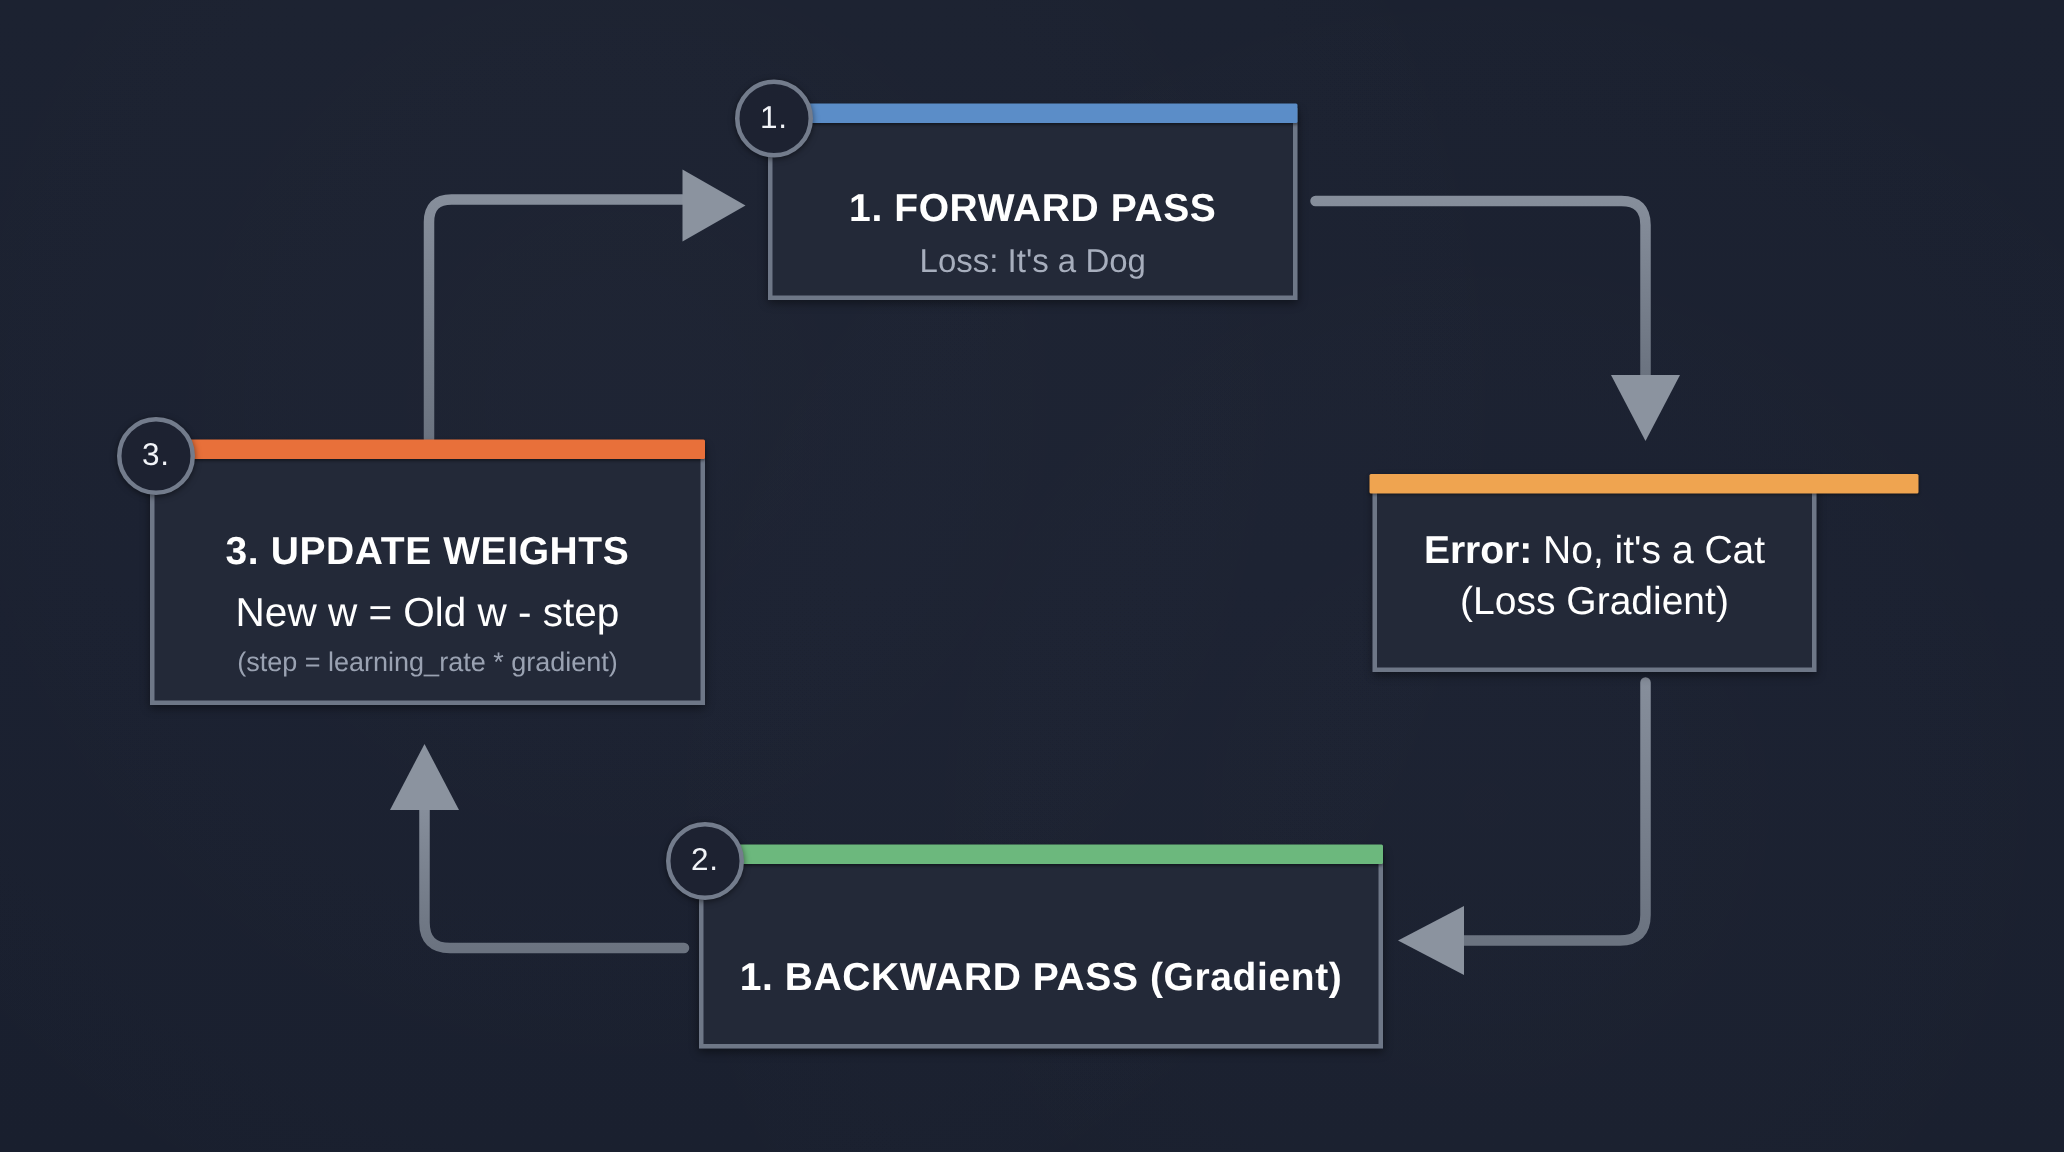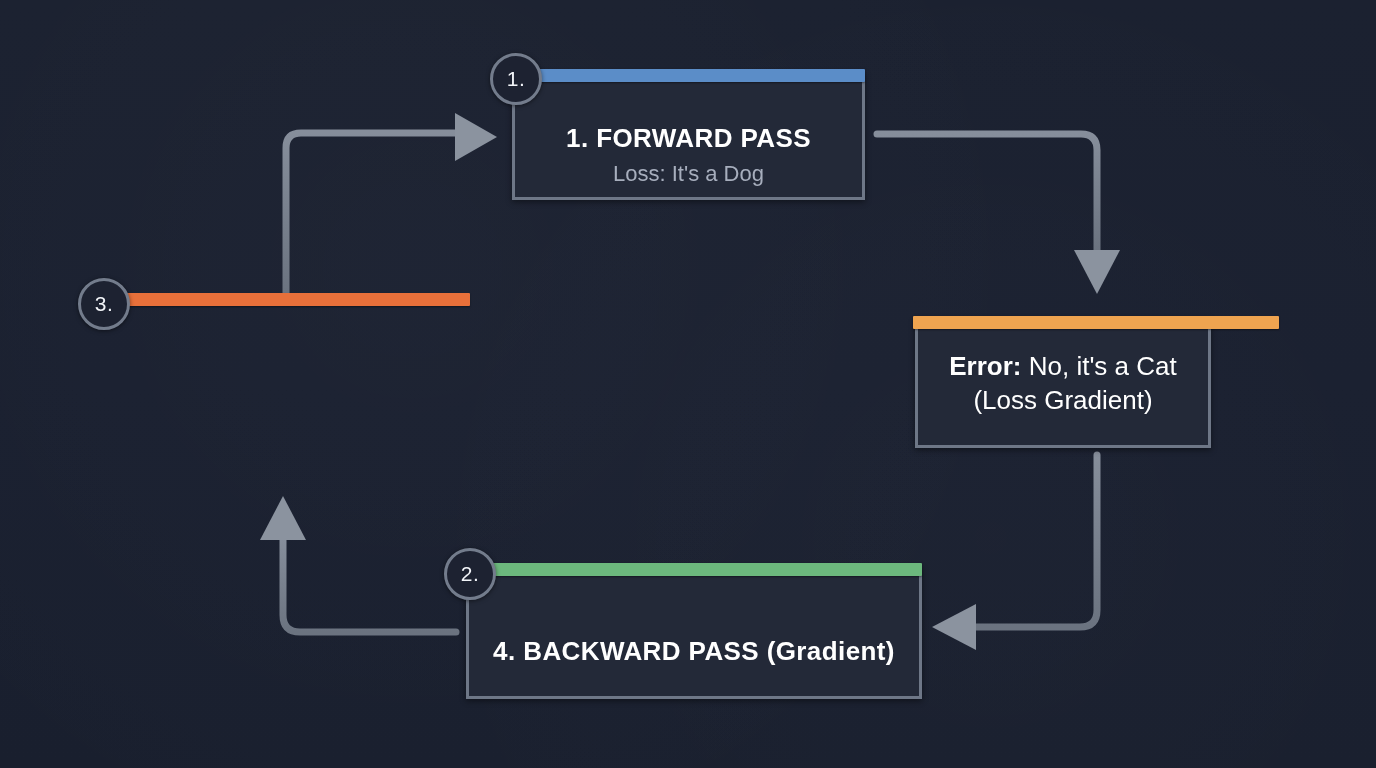--- a/index.html
+++ b/index.html
@@ -164,22 +164,29 @@
   <div class="node" style="left:915px; top:318px; width:296px; height:130px;">
     <div class="node-inner">
       <div class="errline"><b>Error:</b><span> No, it's a Cat</span></div>
       <div class="errline">(Loss Gradient)</div>
     </div>
   </div>
   <div class="accent-bar" style="left:913px; top:316px; width:366px; background:#efa450;"></div>
 
   <div class="node" style="left:466px; top:566px; width:456px; height:133px;">
     <div class="node-inner">
-      <div class="title"><span>4. BACKWARD PASS</span><span class="soft"> (Gradient)</span></div>
+      <div class="title"><span>1. BACKWARD PASS</span><span class="soft"> (Gradient)</span></div>
     </div>
   </div>
   <div class="accent-bar" style="left:474px; top:563px; width:448px; background:#6cb87d;"></div>
   <div class="badge" style="left:444px; top:548px;">2.</div>
 
+  <div class="node" style="left:100px; top:296px; width:370px; height:174px;">
+    <div class="node-inner">
+      <div class="title"><span>3. UPDATE WEIGHTS</span></div>
+      <div class="formula">New w = Old w - step</div>
+      <div class="note">(step = learning_rate * gradient)</div>
+    </div>
+  </div>
   <div class="accent-bar" style="left:108px; top:293px; width:362px; background:#e8703a;"></div>
   <div class="badge" style="left:78px; top:278px;">3.</div>
 
 </div>
 
 </body></html>

